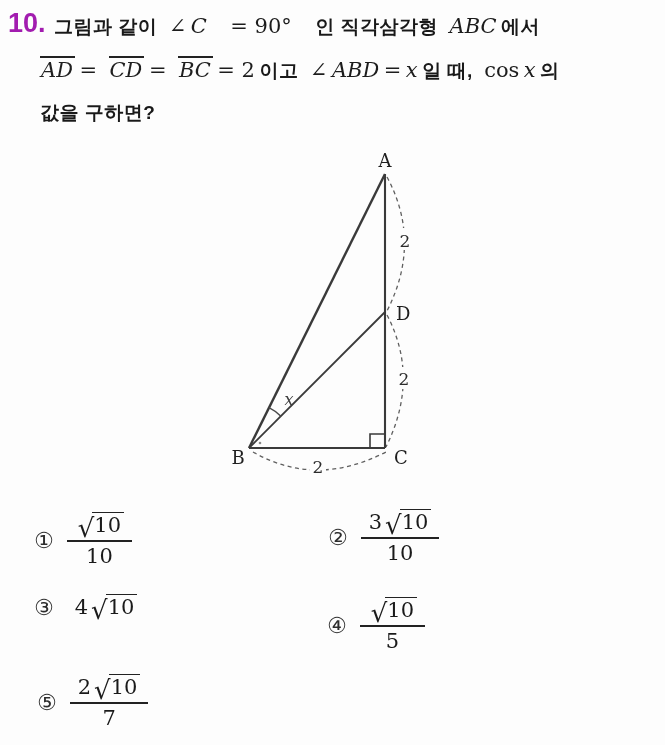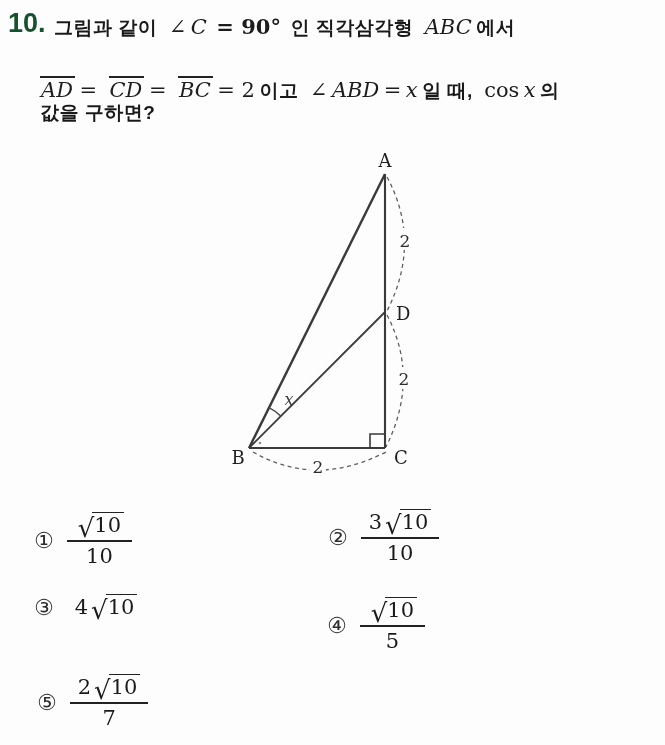--- a/index.html
+++ b/index.html
@@ -6,32 +6,32 @@
   body {
     width:665px; height:745px; background:#ffffff;
     font-family:"Liberation Sans", sans-serif;
     color:#1f1f1f; overflow:hidden;
   }
   .page { position:relative; width:665px; height:745px; background:#fdfdfd; }
 
   
   .q-number {
     position:absolute; left:8px; top:8px;
-    font-size:27px; font-weight:bold; color:#14532d;
+    font-size:27px; font-weight:bold; color:#a21caf;
     font-family:"Liberation Sans", sans-serif; letter-spacing:0px;
   }
   .stmt-line { position:absolute; white-space:nowrap; }
   .line1 { left:54px; top:14px; }
-  .line2 { left:40px; top:56px;margin-top:20px; }
+  .line2 { left:40px; top:56px; }
   .line3 { left:40px; top:100px; }
   .ko   { font-size:19px; font-weight:bold; color:#191919; letter-spacing:0.5px; }
   .math { font-family:"DejaVu Serif", serif; font-size:21px; color:#1c1c1c; }
   .mvar { font-family:"DejaVu Serif", serif; font-style:italic; font-size:21px; color:#1c1c1c; }
   .msp  { margin-left:7px; }
-  .ssp  { margin-left:5px;font-weight:bold; }
+  .ssp  { margin-left:19px; }
   .ovl  {
     display:inline-block; border-top:2px solid #222; padding:0 2px 0 1px; line-height:1.15;
     font-family:"DejaVu Serif", serif; font-style:italic; font-size:21px;
   }
 
   
   .figure-wrap { position:absolute; left:215px; top:146px; width:212px; height:340px; }
 
   
   .choice { position:absolute; display:flex; align-items:center; gap:13px; }

